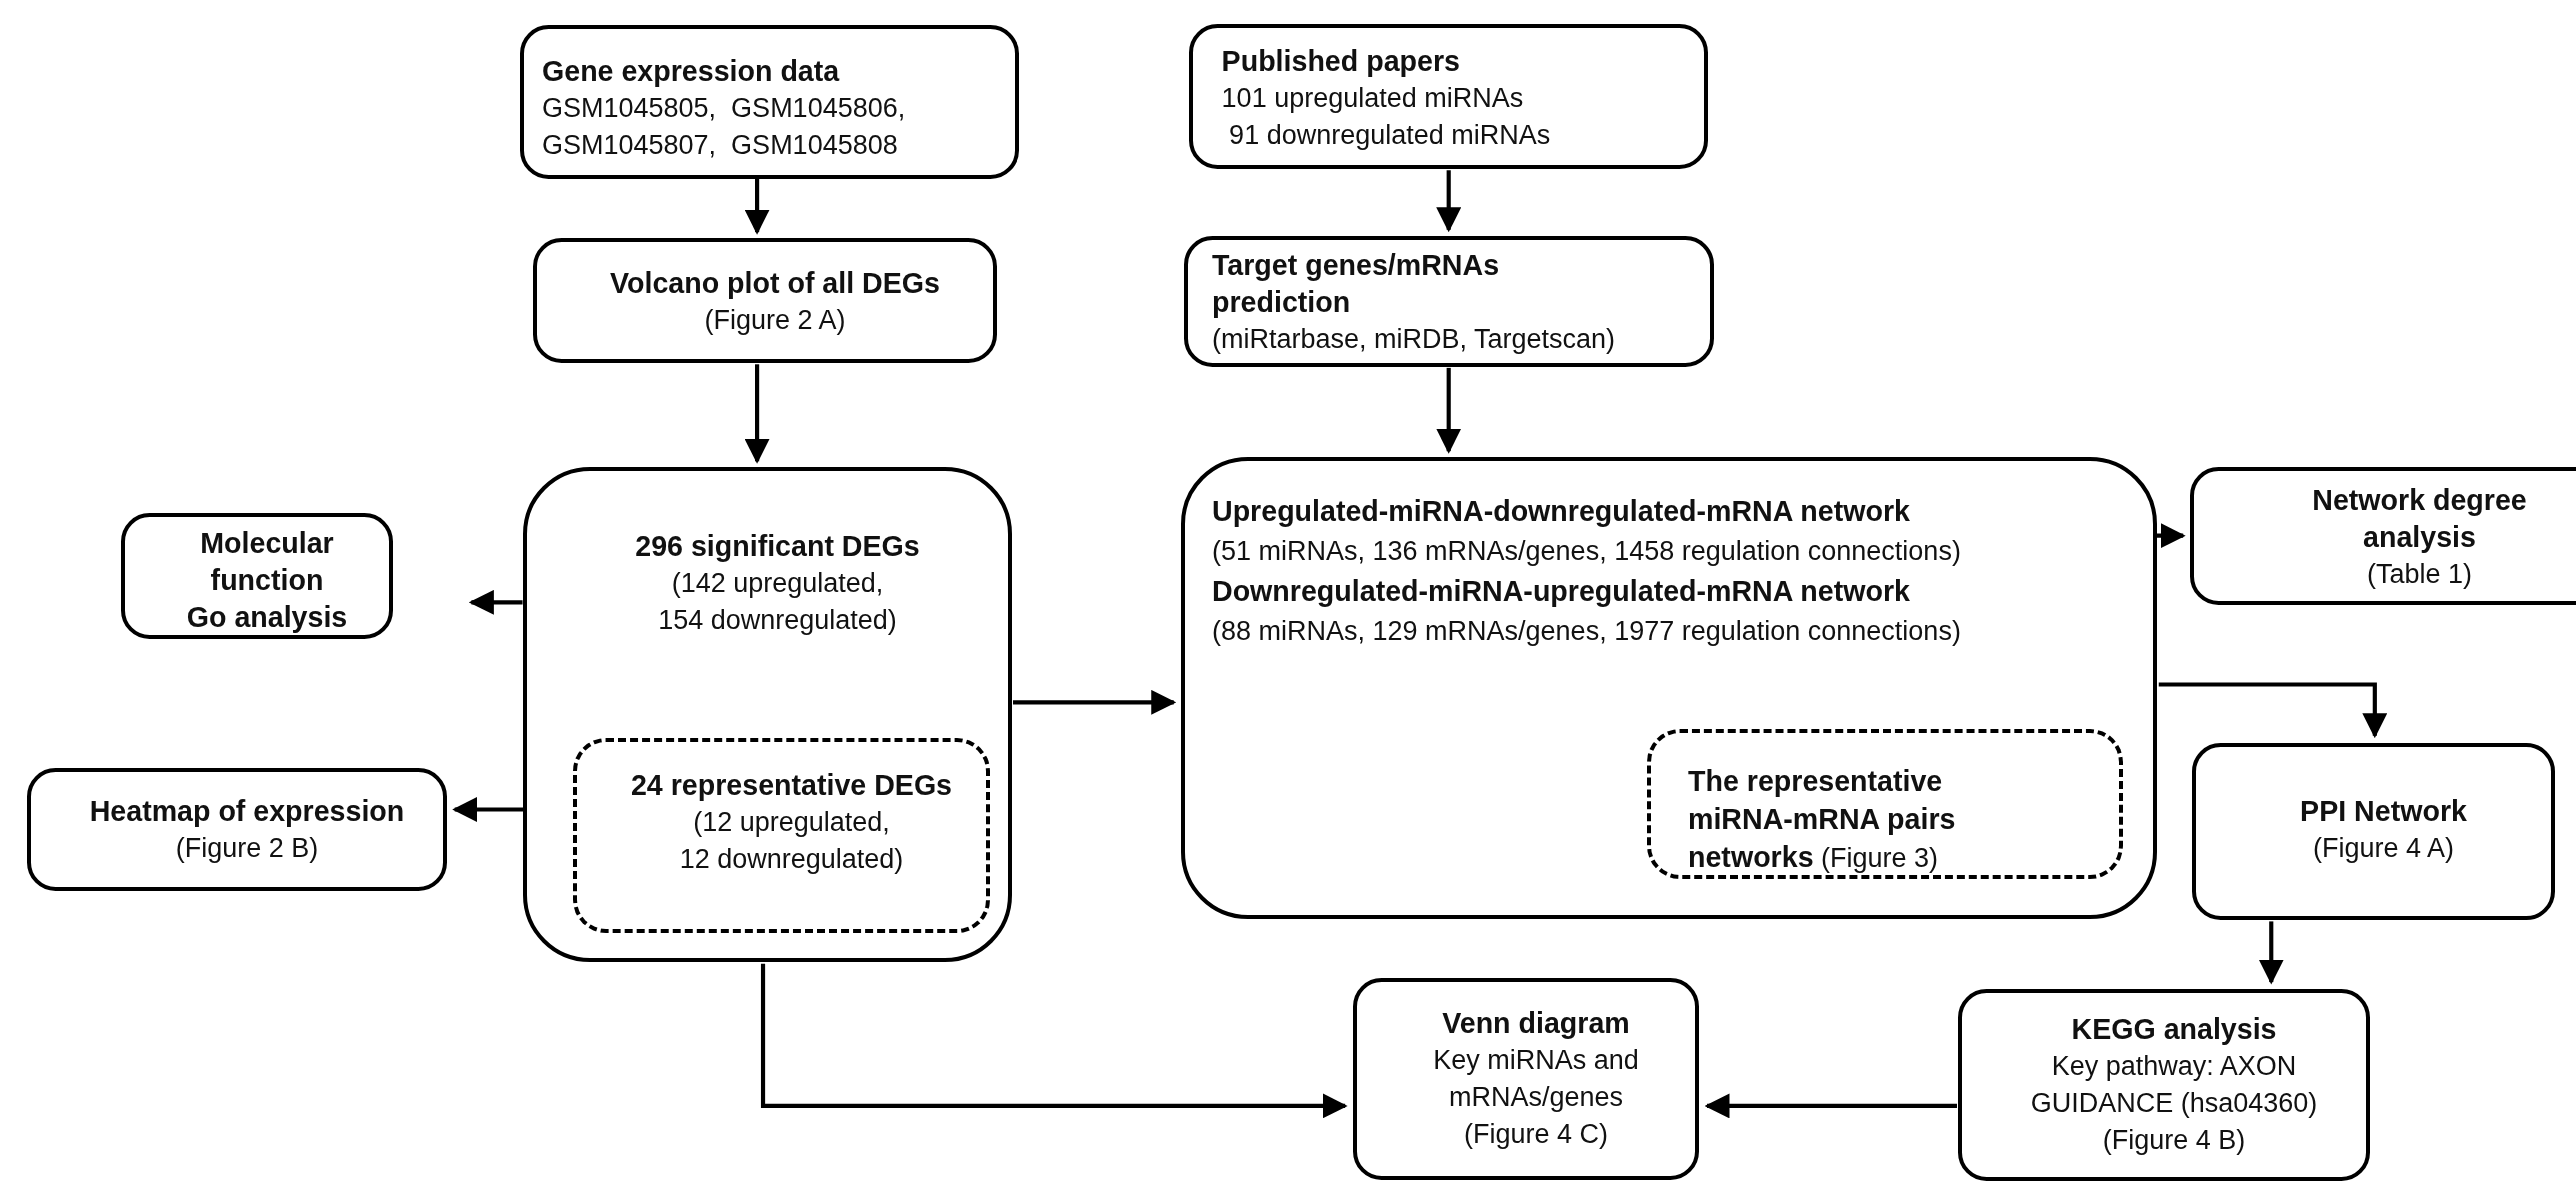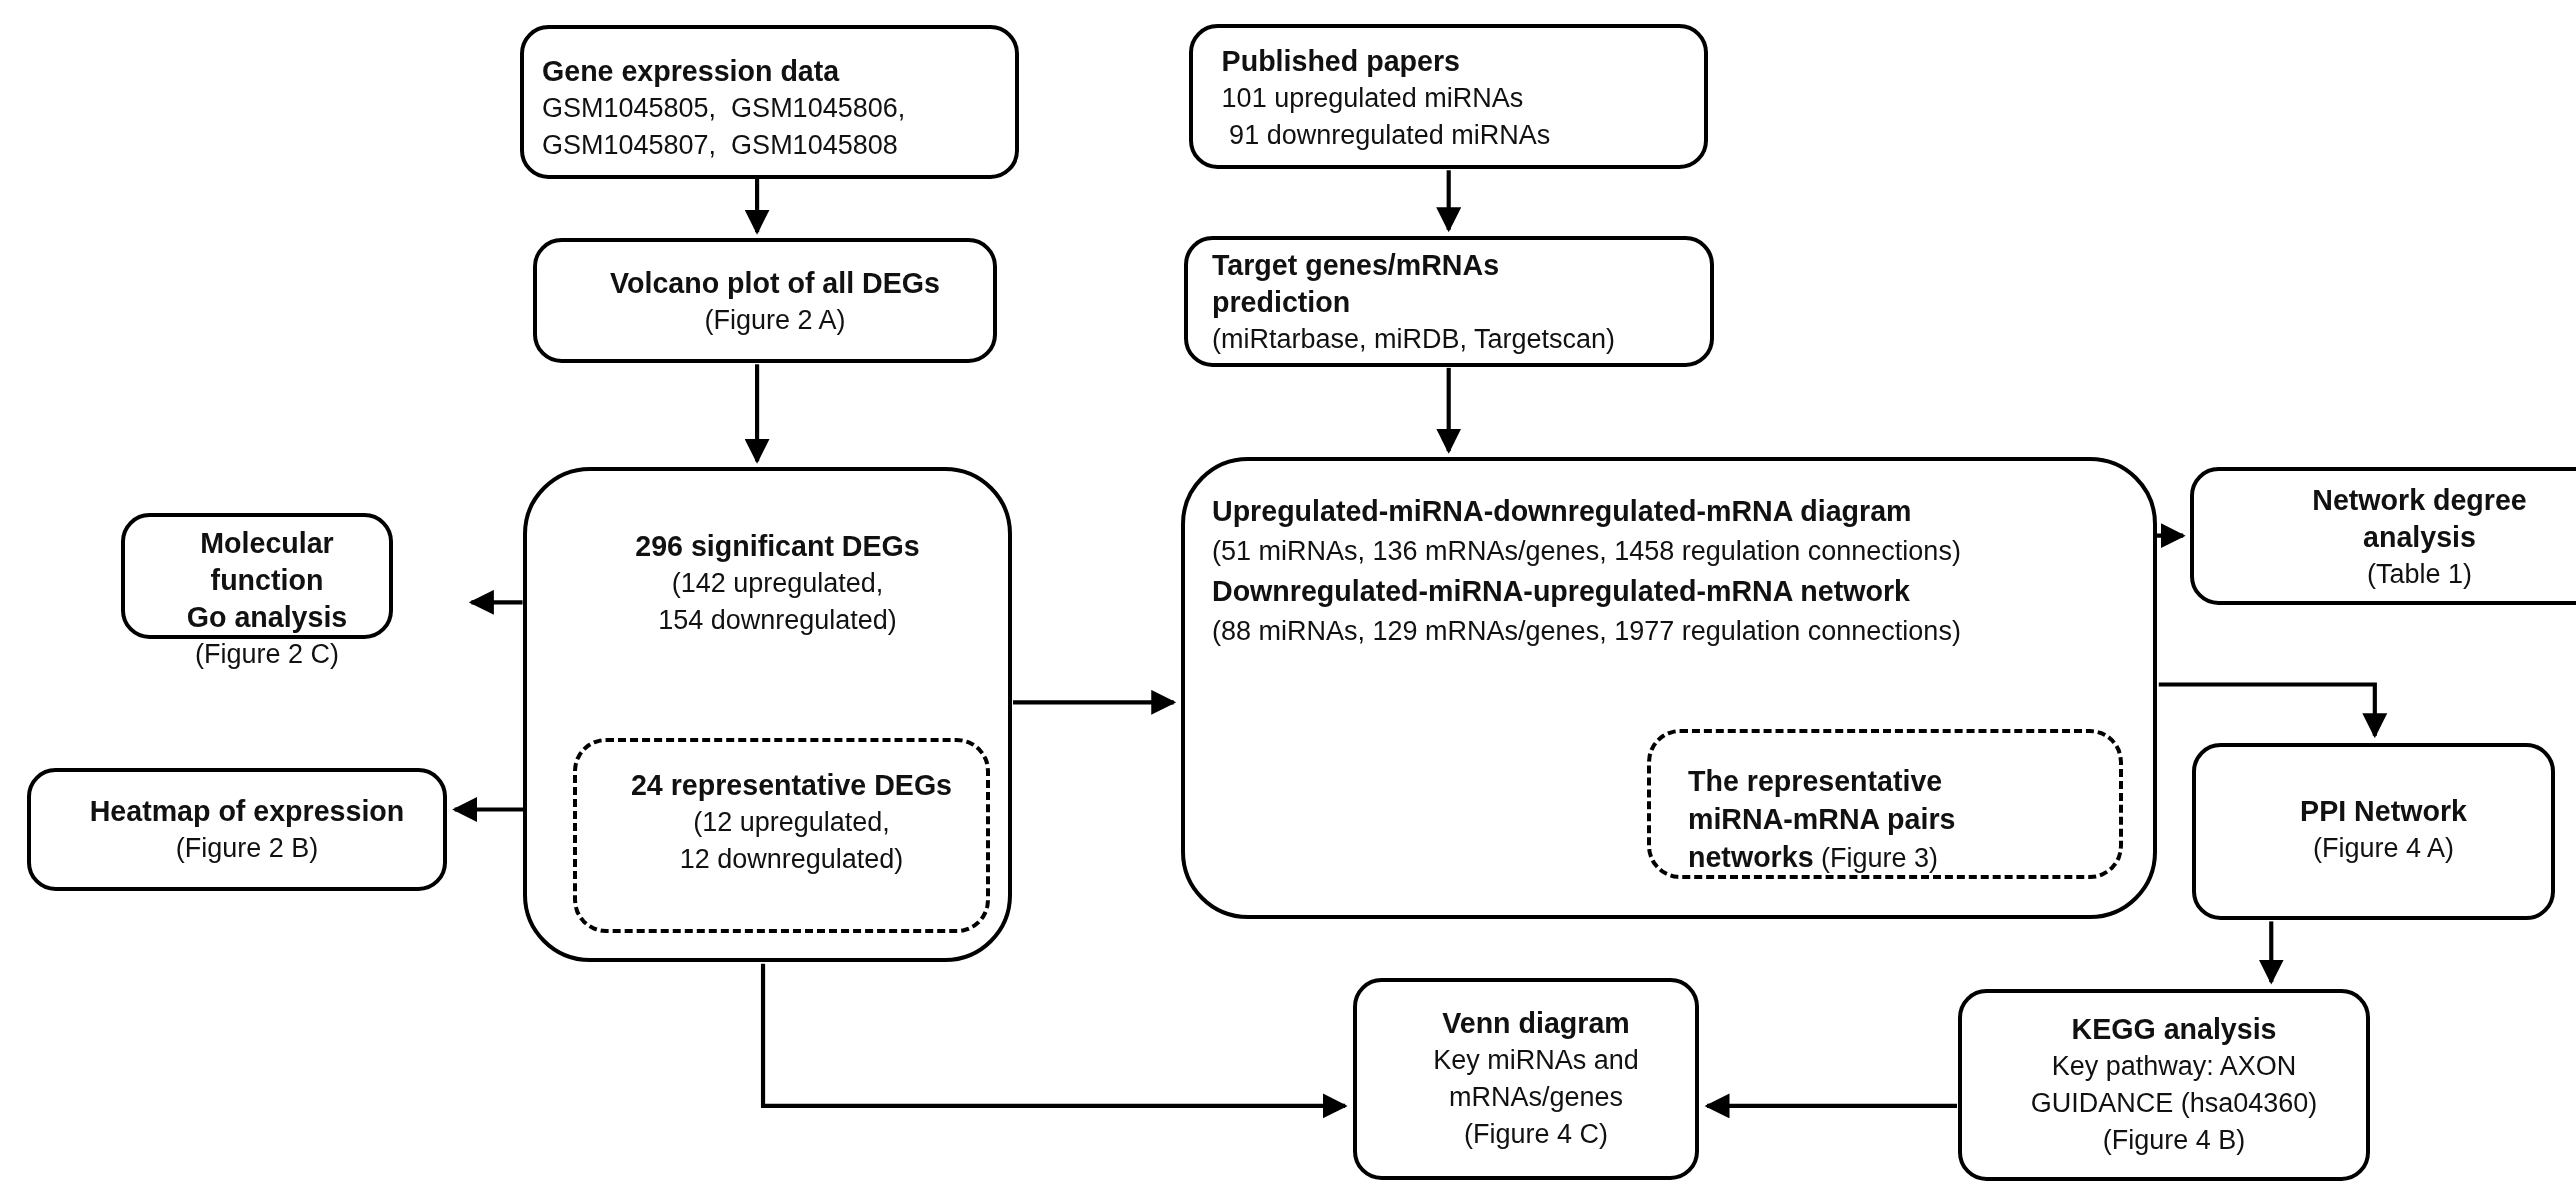--- a/index.html
+++ b/index.html
@@ -104,36 +104,35 @@
     </div>
   </div>
 
   <div class="box dashed center" id="box-dashedleft">
     <div class="bt">24 representative DEGs</div>
     <div class="bb">(12 upregulated,
 12 downregulated)</div>
   </div>
 
   <div class="box biground" id="box-bigright">
-    <div class="bt">Upregulated-miRNA-downregulated-mRNA diagram</div>
+    <div class="bt">Upregulated-miRNA-downregulated-mRNA network</div>
     <div class="bb">(51 miRNAs, 136 mRNAs/genes, 1458 regulation connections)</div>
     <div class="bt">Downregulated-miRNA-upregulated-mRNA network</div>
     <div class="bb">(88 miRNAs, 129 mRNAs/genes, 1977 regulation connections)</div>
   </div>
 
   <div class="box dashed" id="box-dashedright">
     <div class="bb"><span class="bt">The representative
 miRNA-mRNA pairs
 networks</span><span> (Figure 3)</span></div>
   </div>
 
   <div class="box center" id="box-molecular">
     <div class="bt">Molecular function
 Go analysis</div>
-    <div class="bb">(Figure 2 C)</div>
   </div>
 
   <div class="box center" id="box-heatmap">
     <div class="bt">Heatmap of expression</div>
     <div class="bb">(Figure 2 B)</div>
   </div>
 
   <div class="box center" id="box-netdegree">
     <div class="bt">Network degree
 analysis</div>

